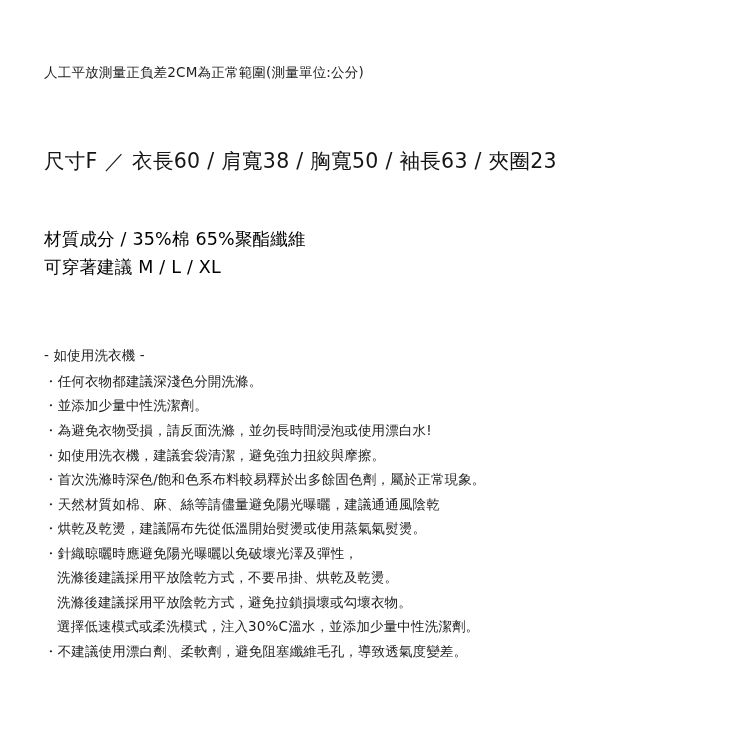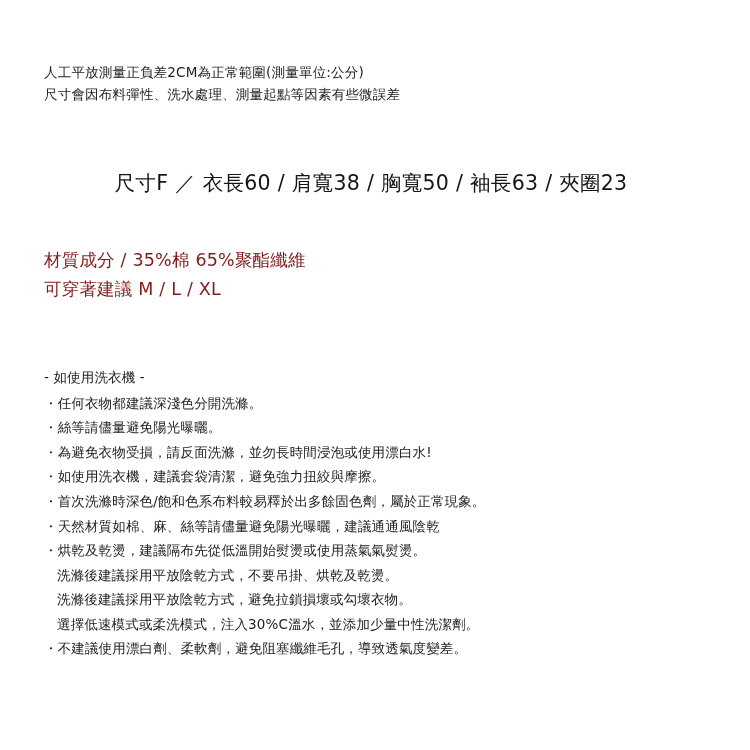--- a/index.html
+++ b/index.html
@@ -32,28 +32,27 @@
     white-space: pre;
   }
 
   .size-block {
     margin-top: 62px;
     font-size: 20.5px;
     line-height: 1.5;
     color: #151515;
     letter-spacing: 0.3px;
     white-space: pre;
-    text-align: center;
   }
 
   .material-block {
     margin-top: 48px;
     font-size: 17.5px;
     line-height: 1.62;
-    color: #7f1d1d;
+    color: #000000;
     letter-spacing: 0.2px;
   }
   .material-line {
     white-space: pre;
   }
 
   .care-block {
     margin-top: 62px;
     font-size: 13.5px;
     line-height: 1.82;
@@ -71,38 +70,38 @@
     padding-left: 13px;
   }
 </style>
 </head>
 <body>
 
 <div class="page">
 
   <div class="note-block">
     <div class="note-line">人工平放測量正負差2CM為正常範圍(測量單位:公分)</div>
-    <div class="note-line">尺寸會因布料彈性、洗水處理、測量起點等因素有些微誤差</div>
   </div>
 
   <div class="size-block">尺寸F ／ 衣長60 / 肩寬38 / 胸寬50 / 袖長63 / 夾圈23</div>
 
   <div class="material-block">
     <div class="material-line">材質成分 / 35%棉 65%聚酯纖維</div>
     <div class="material-line">可穿著建議 M / L / XL</div>
   </div>
 
   <div class="care-block">
     <div class="care-title">- 如使用洗衣機 -</div>
     <div class="care-item">・任何衣物都建議深淺色分開洗滌。</div>
-    <div class="care-item">・絲等請儘量避免陽光曝曬。</div>
+    <div class="care-item">・並添加少量中性洗潔劑。</div>
     <div class="care-item">・為避免衣物受損，請反面洗滌，並勿長時間浸泡或使用漂白水!</div>
     <div class="care-item">・如使用洗衣機，建議套袋清潔，避免強力扭絞與摩擦。</div>
     <div class="care-item">・首次洗滌時深色/飽和色系布料較易釋於出多餘固色劑，屬於正常現象。</div>
     <div class="care-item">・天然材質如棉、麻、絲等請儘量避免陽光曝曬，建議通通風陰乾</div>
     <div class="care-item">・烘乾及乾燙，建議隔布先從低溫開始熨燙或使用蒸氣氣熨燙。</div>
+    <div class="care-item">・針織晾曬時應避免陽光曝曬以免破壞光澤及彈性，</div>
     <div class="care-item indent">洗滌後建議採用平放陰乾方式，不要吊掛、烘乾及乾燙。</div>
     <div class="care-item indent">洗滌後建議採用平放陰乾方式，避免拉鎖損壞或勾壞衣物。</div>
     <div class="care-item indent">選擇低速模式或柔洗模式，注入30%C溫水，並添加少量中性洗潔劑。</div>
     <div class="care-item">・不建議使用漂白劑、柔軟劑，避免阻塞纖維毛孔，導致透氣度變差。</div>
   </div>
 
 </div>
 
 </body></html>

